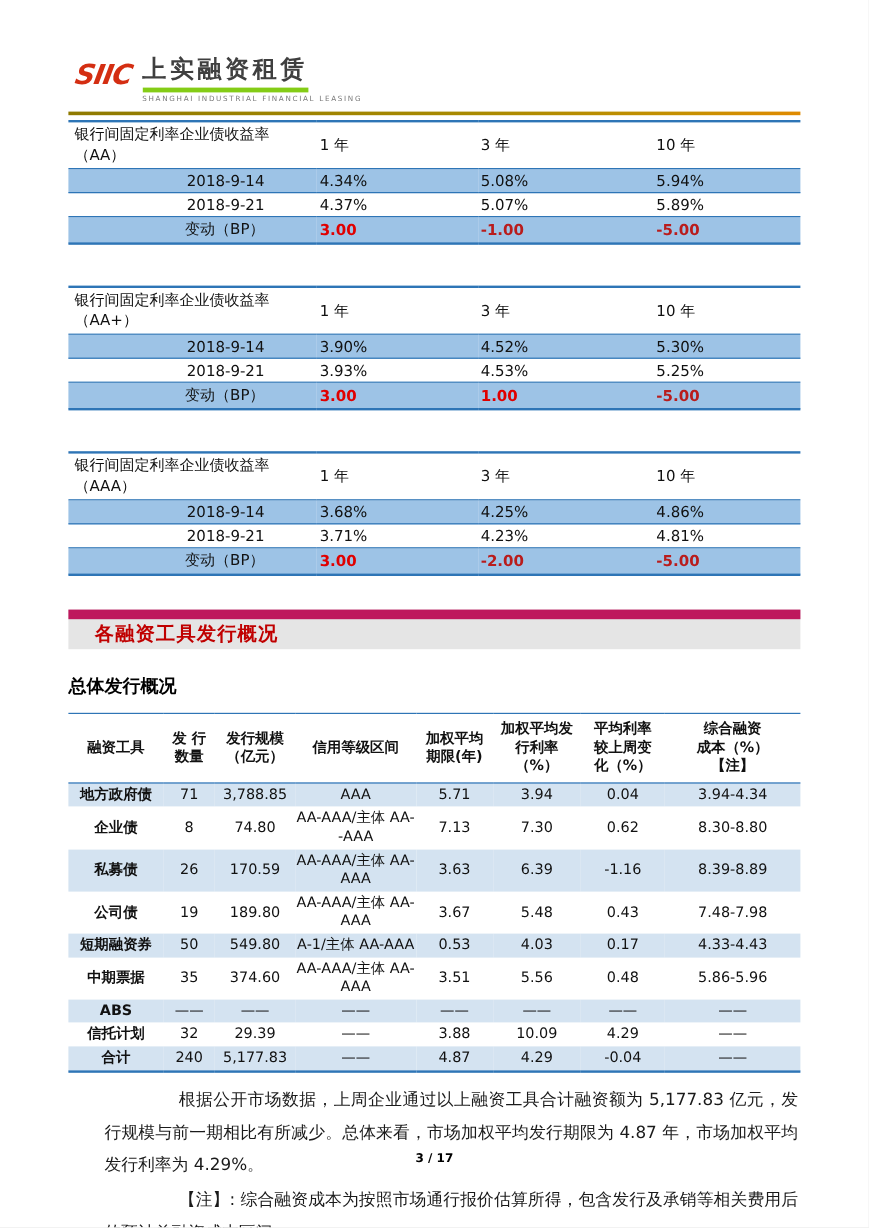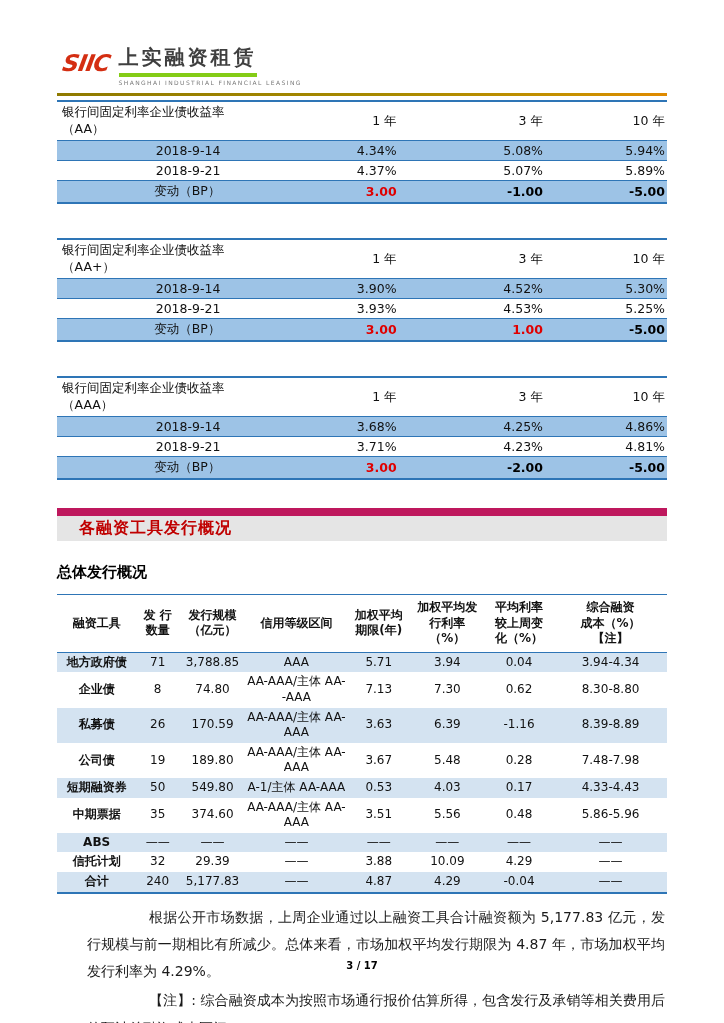--- a/index.html
+++ b/index.html
@@ -26,27 +26,27 @@
   .gold-rule { height:3px; margin-top:7px;
     background:linear-gradient(90deg,#8f7a00 0%, #a98a00 55%, #c79000 85%, #e08a00 100%); }
   
   table.yield {
     width:100%; border-collapse:collapse; table-layout:fixed;
     font-size:12.5px; margin-top:34px;
     border-top:2px solid #2e75b6; border-bottom:2.5px solid #2e75b6;
   }
   table.yield.first { margin-top:4px; }
   .yield tr { border-bottom:1.5px solid #2e75b6; }
-  .yield th, .yield td { padding:2px 2px; height:17px; text-align:right; font-weight:normal; }
+  .yield th, .yield td { padding:2px 2px; height:17px; text-align:left; font-weight:normal; }
   .yield th.yt-title { text-align:left; padding-left:5px; }
   .yield td.lab { text-align:right; padding-right:44px; }
   .yield tr.blue { background:#9dc3e6; }
   .yield td.chgv { font-weight:bold; }
   td[data-trend="up"]   { color:#e00000; }
-  td[data-trend="down"] { color:#000000; }
+  td[data-trend="down"] { color:#b91c1c; }
   
   .banner {
     margin-top:28px; height:33px; background:#e5e5e5;
     border-top:8px solid #be185d; display:flex; align-items:center;
   }
   .banner-title { color:#c00000; font-weight:bold; font-size:16px; padding-left:22px; letter-spacing:1px; }
   
   .subsection-title { margin-top:22px; font-size:15px; font-weight:bold; color:#000; }
   
   table.issuance {
@@ -261,21 +261,21 @@
       <td>-1.16</td>
       <td>8.39-8.89</td>
     </tr>
     <tr>
       <td class="tool">公司债</td>
       <td>19</td>
       <td>189.80</td>
       <td>AA-AAA/主体 AA-AAA</td>
       <td>3.67</td>
       <td>5.48</td>
-      <td>0.28</td>
+      <td>0.43</td>
       <td>7.48-7.98</td>
     </tr>
     <tr class="b">
       <td class="tool">短期融资券</td>
       <td>50</td>
       <td>549.80</td>
       <td>A-1/主体 AA-AAA</td>
       <td>0.53</td>
       <td>4.03</td>
       <td>0.17</td>

